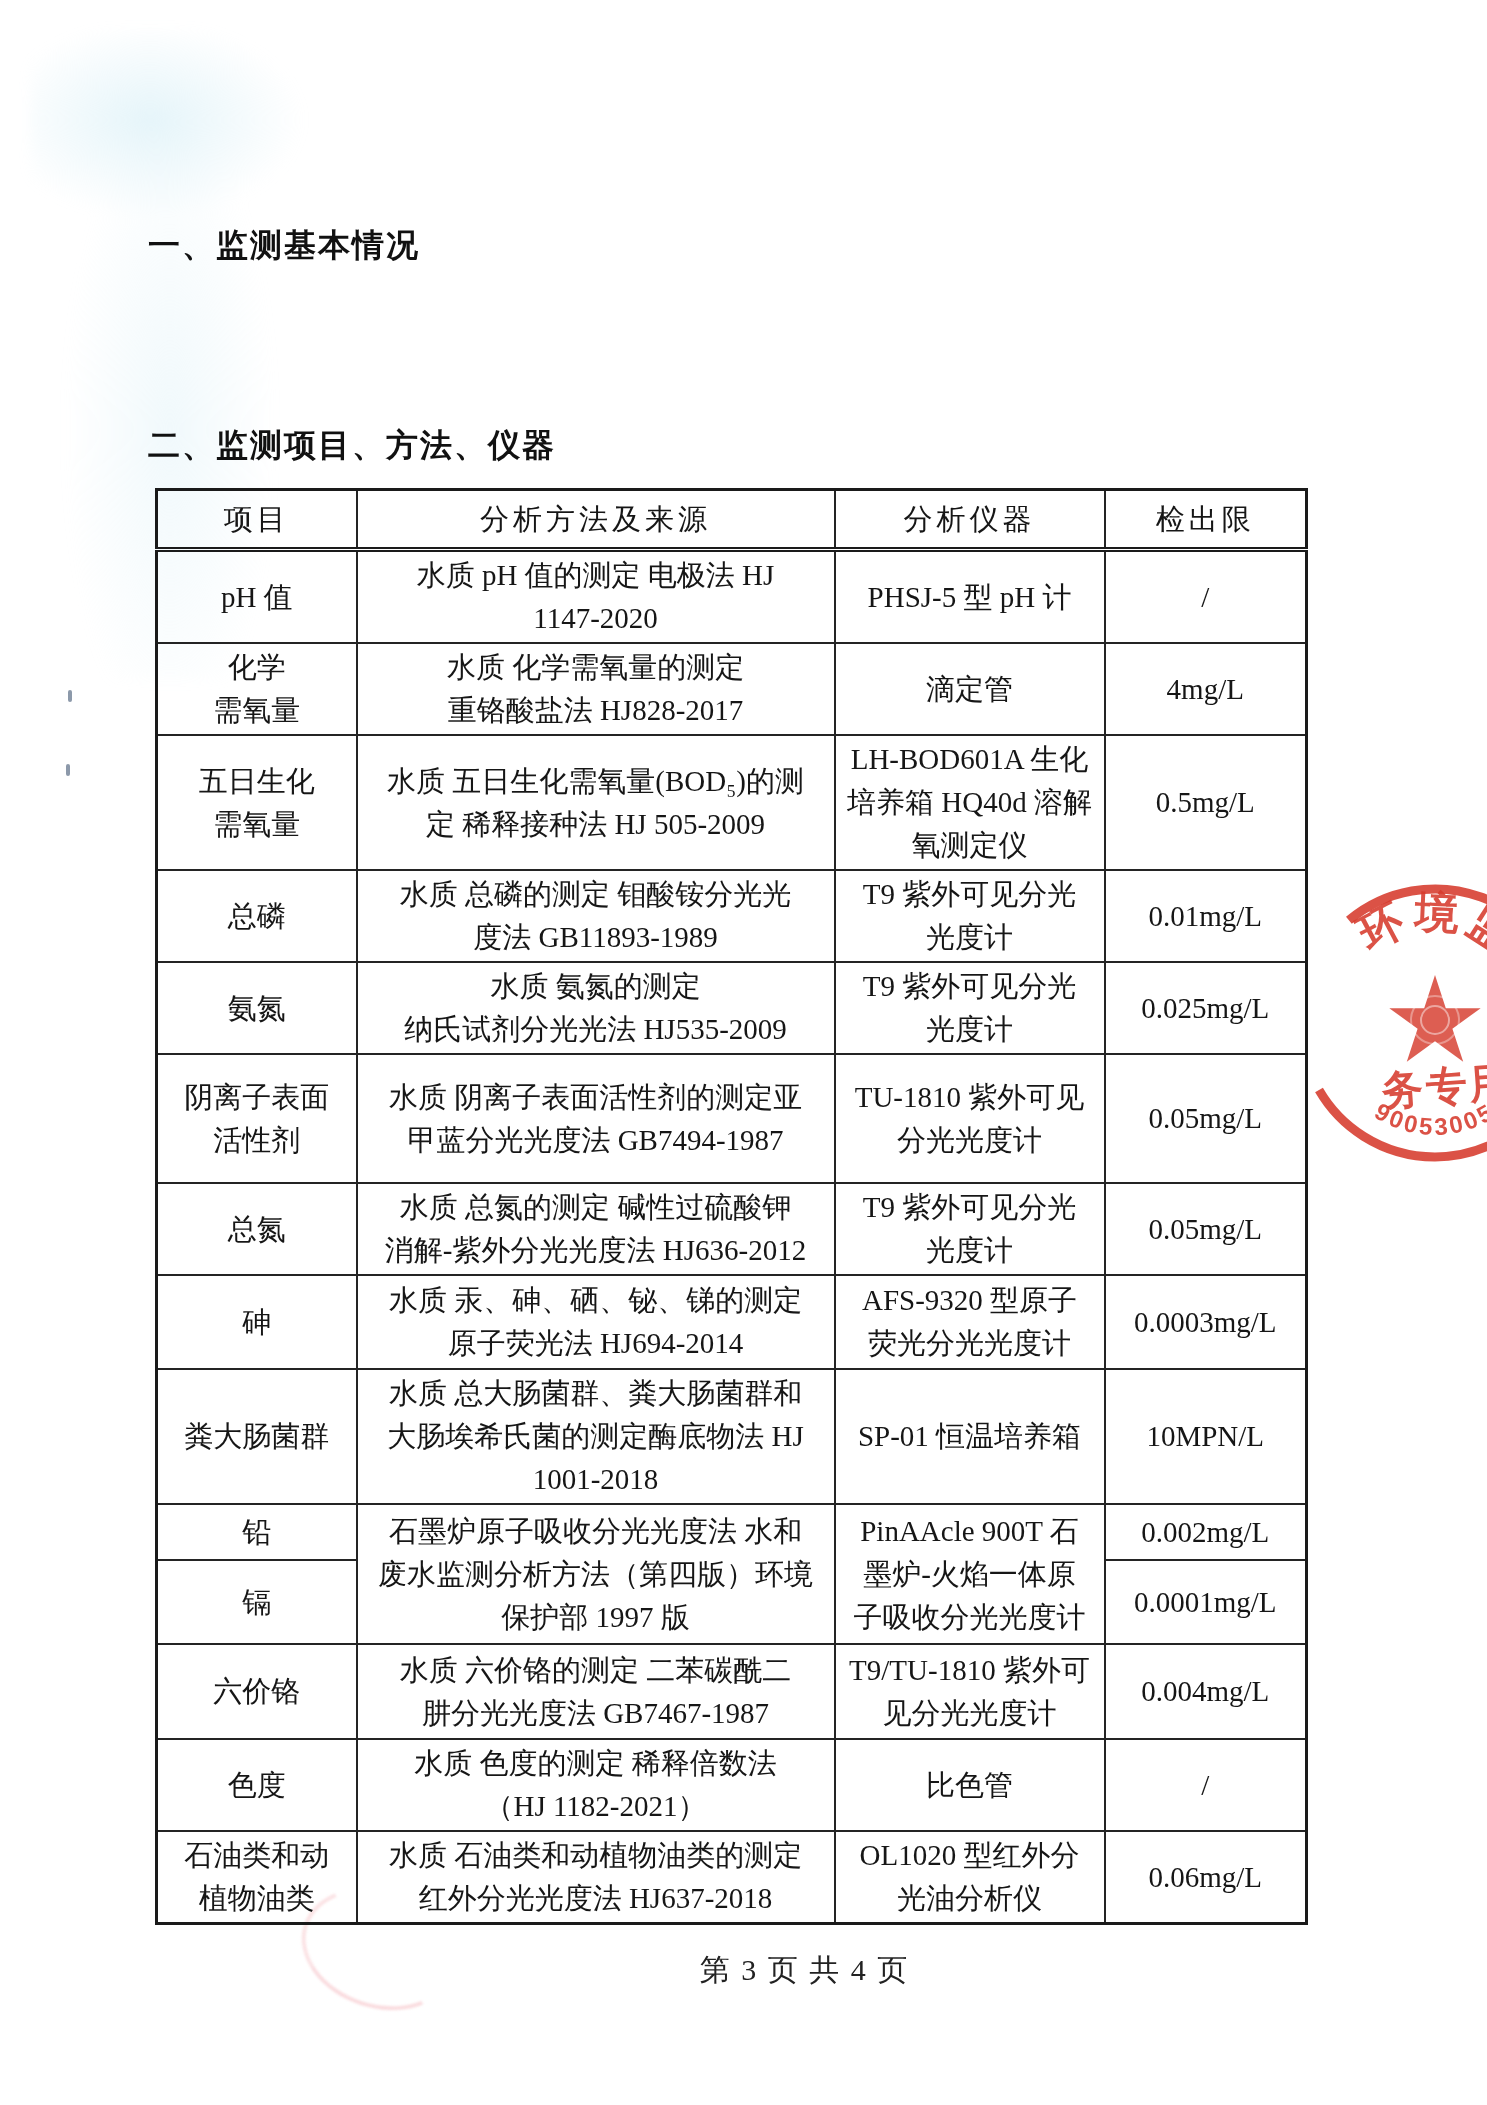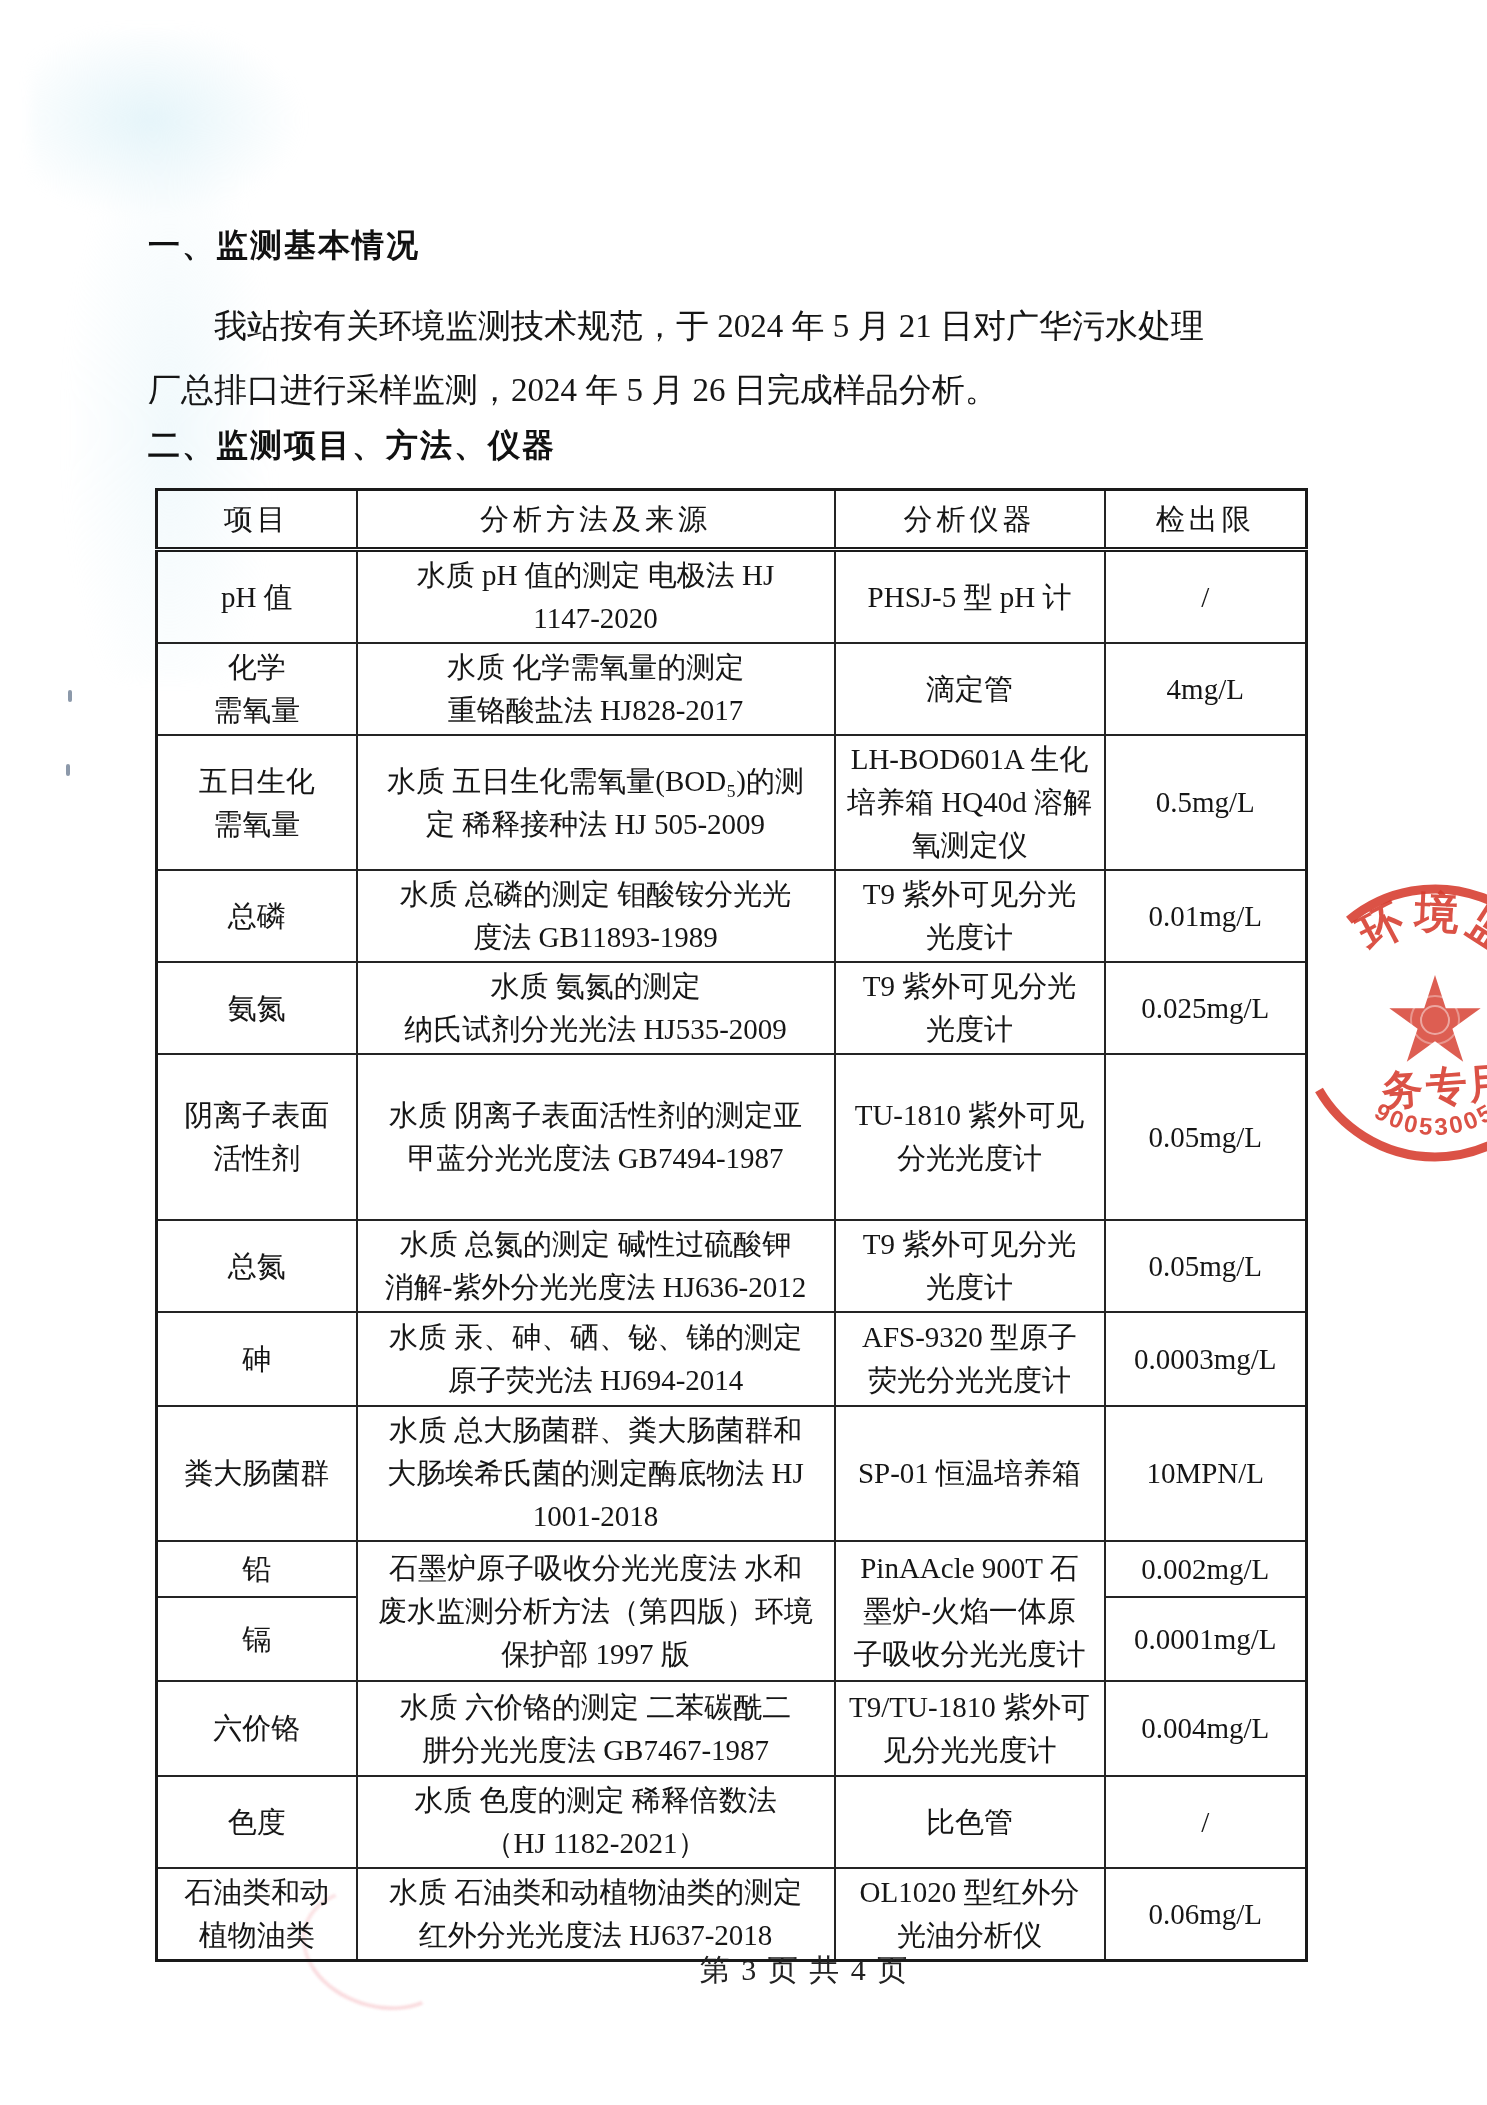--- a/index.html
+++ b/index.html
@@ -55,24 +55,20 @@
 
 <div class="page">
 
   <div class="wash"></div>
   <div class="speck s1"></div>
   <div class="speck s2"></div>
   <div class="pink-arc"></div>
 
   <div class="h1 first">一、监测基本情况</div>
 
-  <div class="para">
-    <div class="line indent">我站按有关环境监测技术规范，于 2024 年 5 月 21 日对广华污水处理</div>
-    <div class="line">厂总排口进行采样监测，2024 年 5 月 26 日完成样品分析。</div>
-  </div>
 
   <div class="h1 second">二、监测项目、方法、仪器</div>
 
   <table class="monitor">
     <colgroup>
       <col style="width:200px">
         <col style="width:478px">
         <col style="width:270px">
         <col style="width:202px">
     </colgroup>
@@ -119,21 +115,21 @@
         <td>0.01mg/L</td>
       </tr>
       <tr style="height:91px">
         <td>氨氮</td>
         <td>水质 氨氮的测定
 纳氏试剂分光光法 HJ535-2009</td>
         <td>T9 紫外可见分光
 光度计</td>
         <td>0.025mg/L</td>
       </tr>
-      <tr style="height:166px">
+      <tr style="height:129px">
         <td>阴离子表面
 活性剂</td>
         <td>水质 阴离子表面活性剂的测定亚
 甲蓝分光光度法 GB7494-1987</td>
         <td>TU-1810 紫外可见
 分光光度计</td>
         <td>0.05mg/L</td>
       </tr>
       <tr style="height:89px">
         <td>总氮</td>

